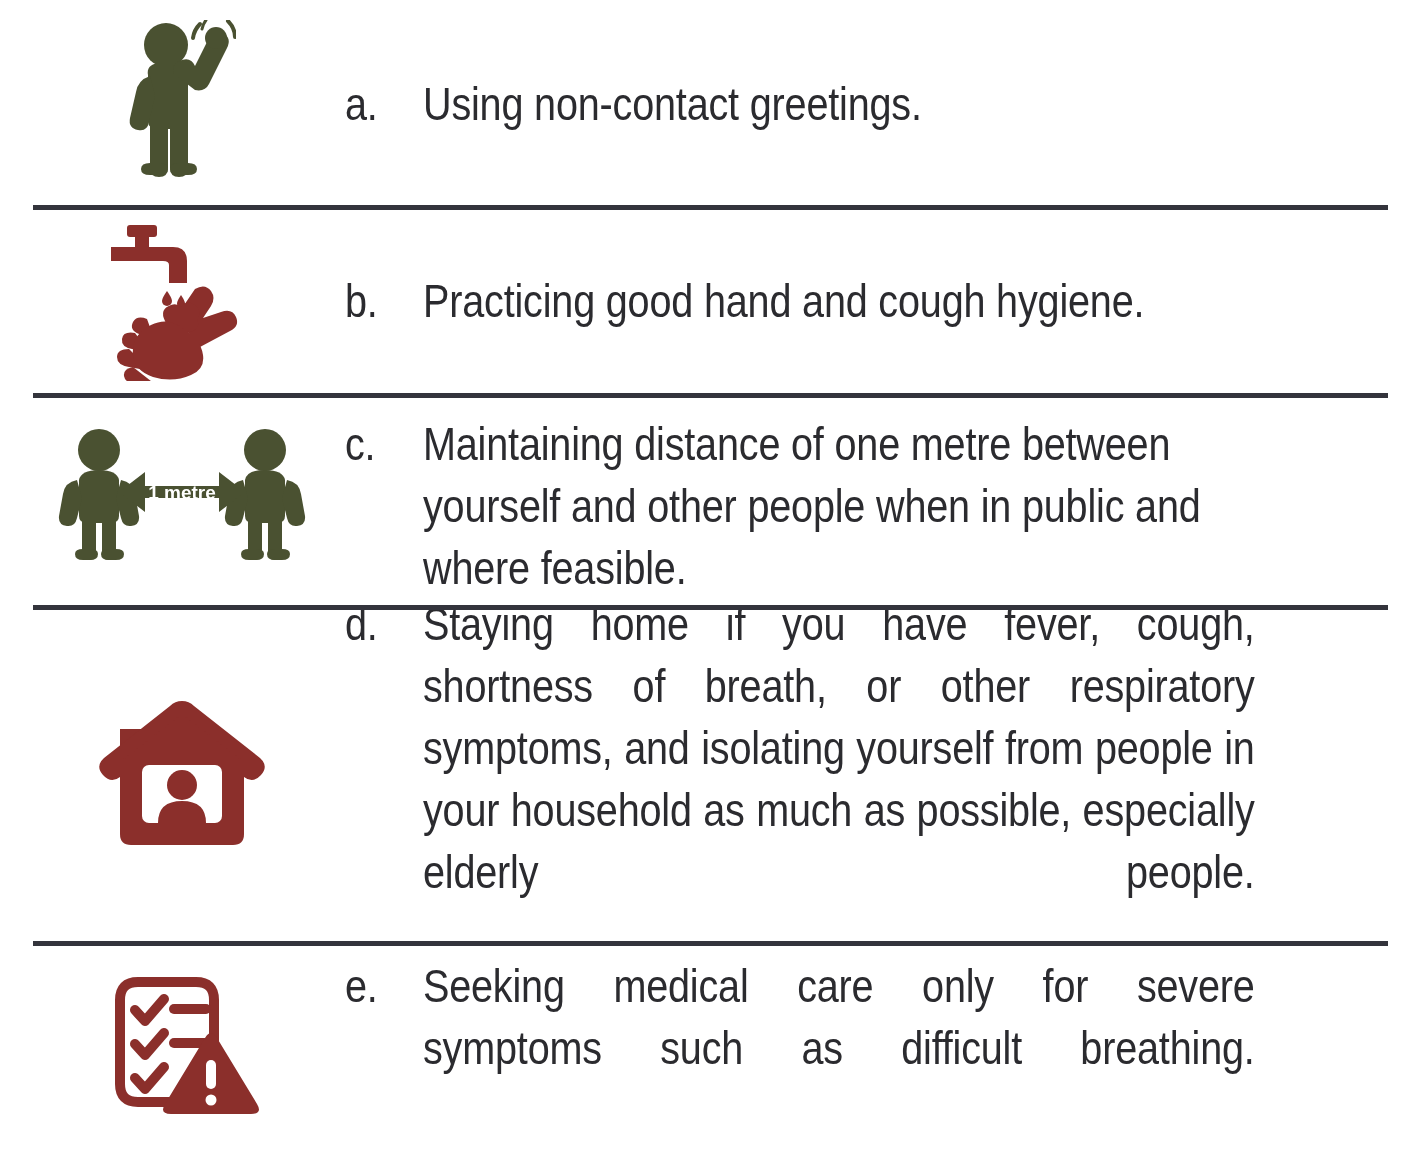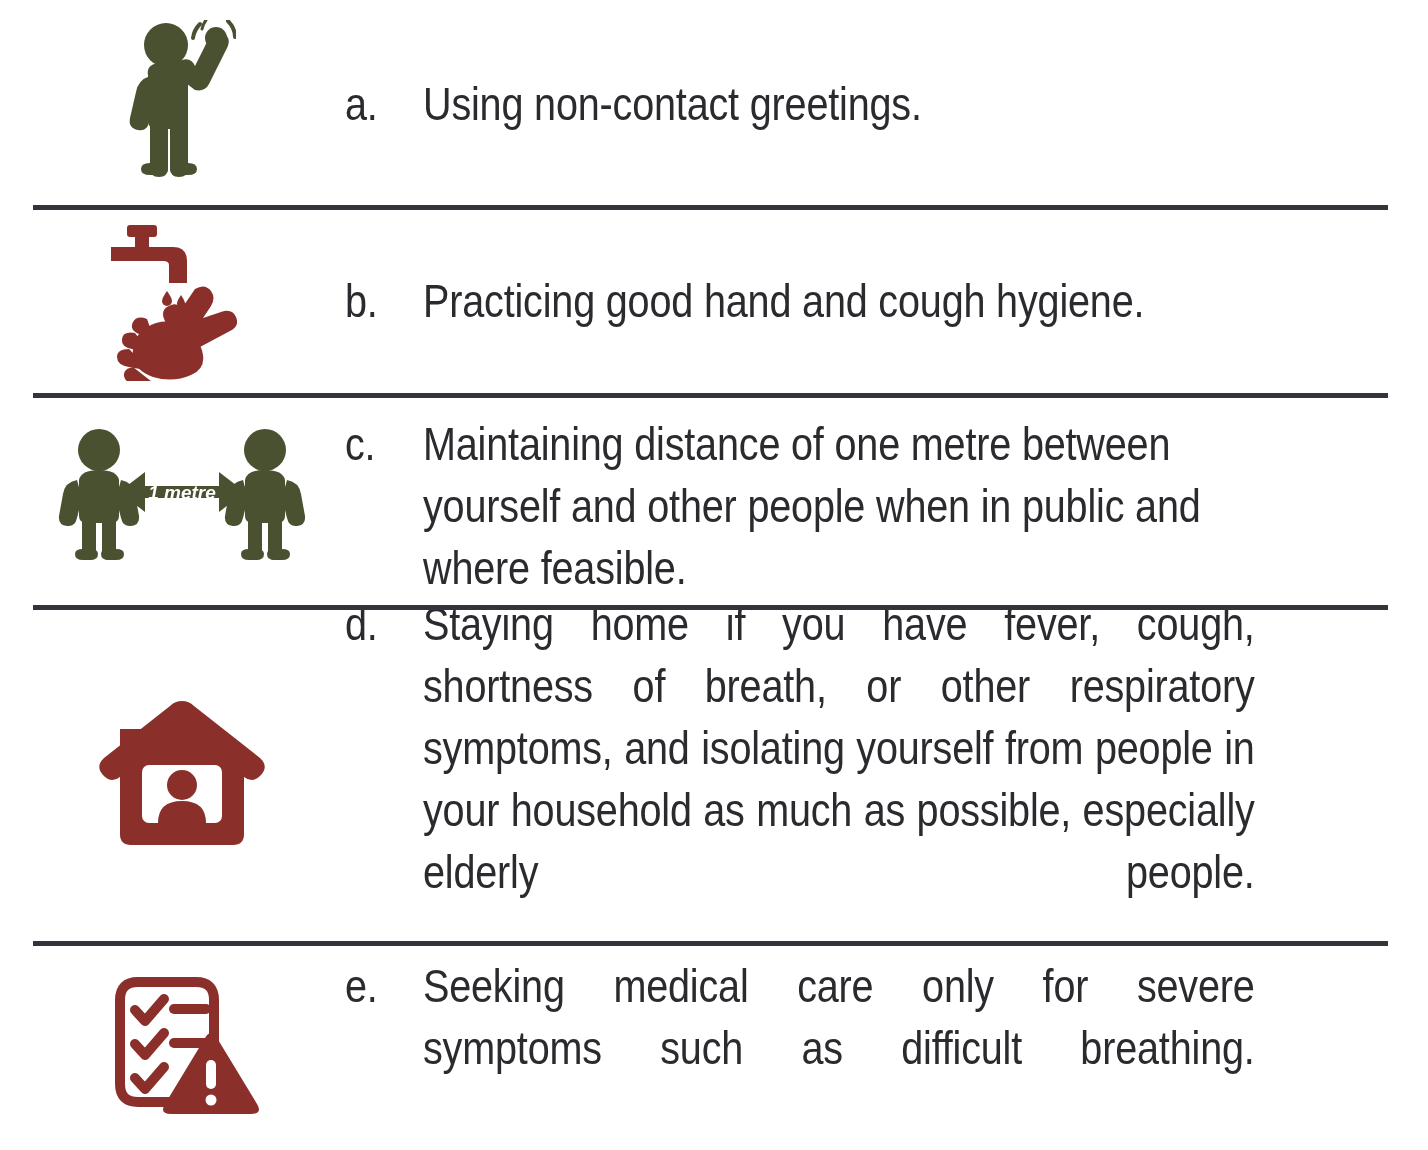--- a/index.html
+++ b/index.html
@@ -57,21 +57,20 @@
 
   
   .icon-cell {
     width: 345px;
     min-width: 345px;
     height: 100%;
     display: flex;
     align-items: center;
     justify-content: center;
     padding-left: 18px;
-    font-style: italic;
   }
 
   
   .text-cell {
     flex: 1;
     display: flex;
     align-items: flex-start;
     padding-right: 38px;
     padding-top: 4px;
   }

